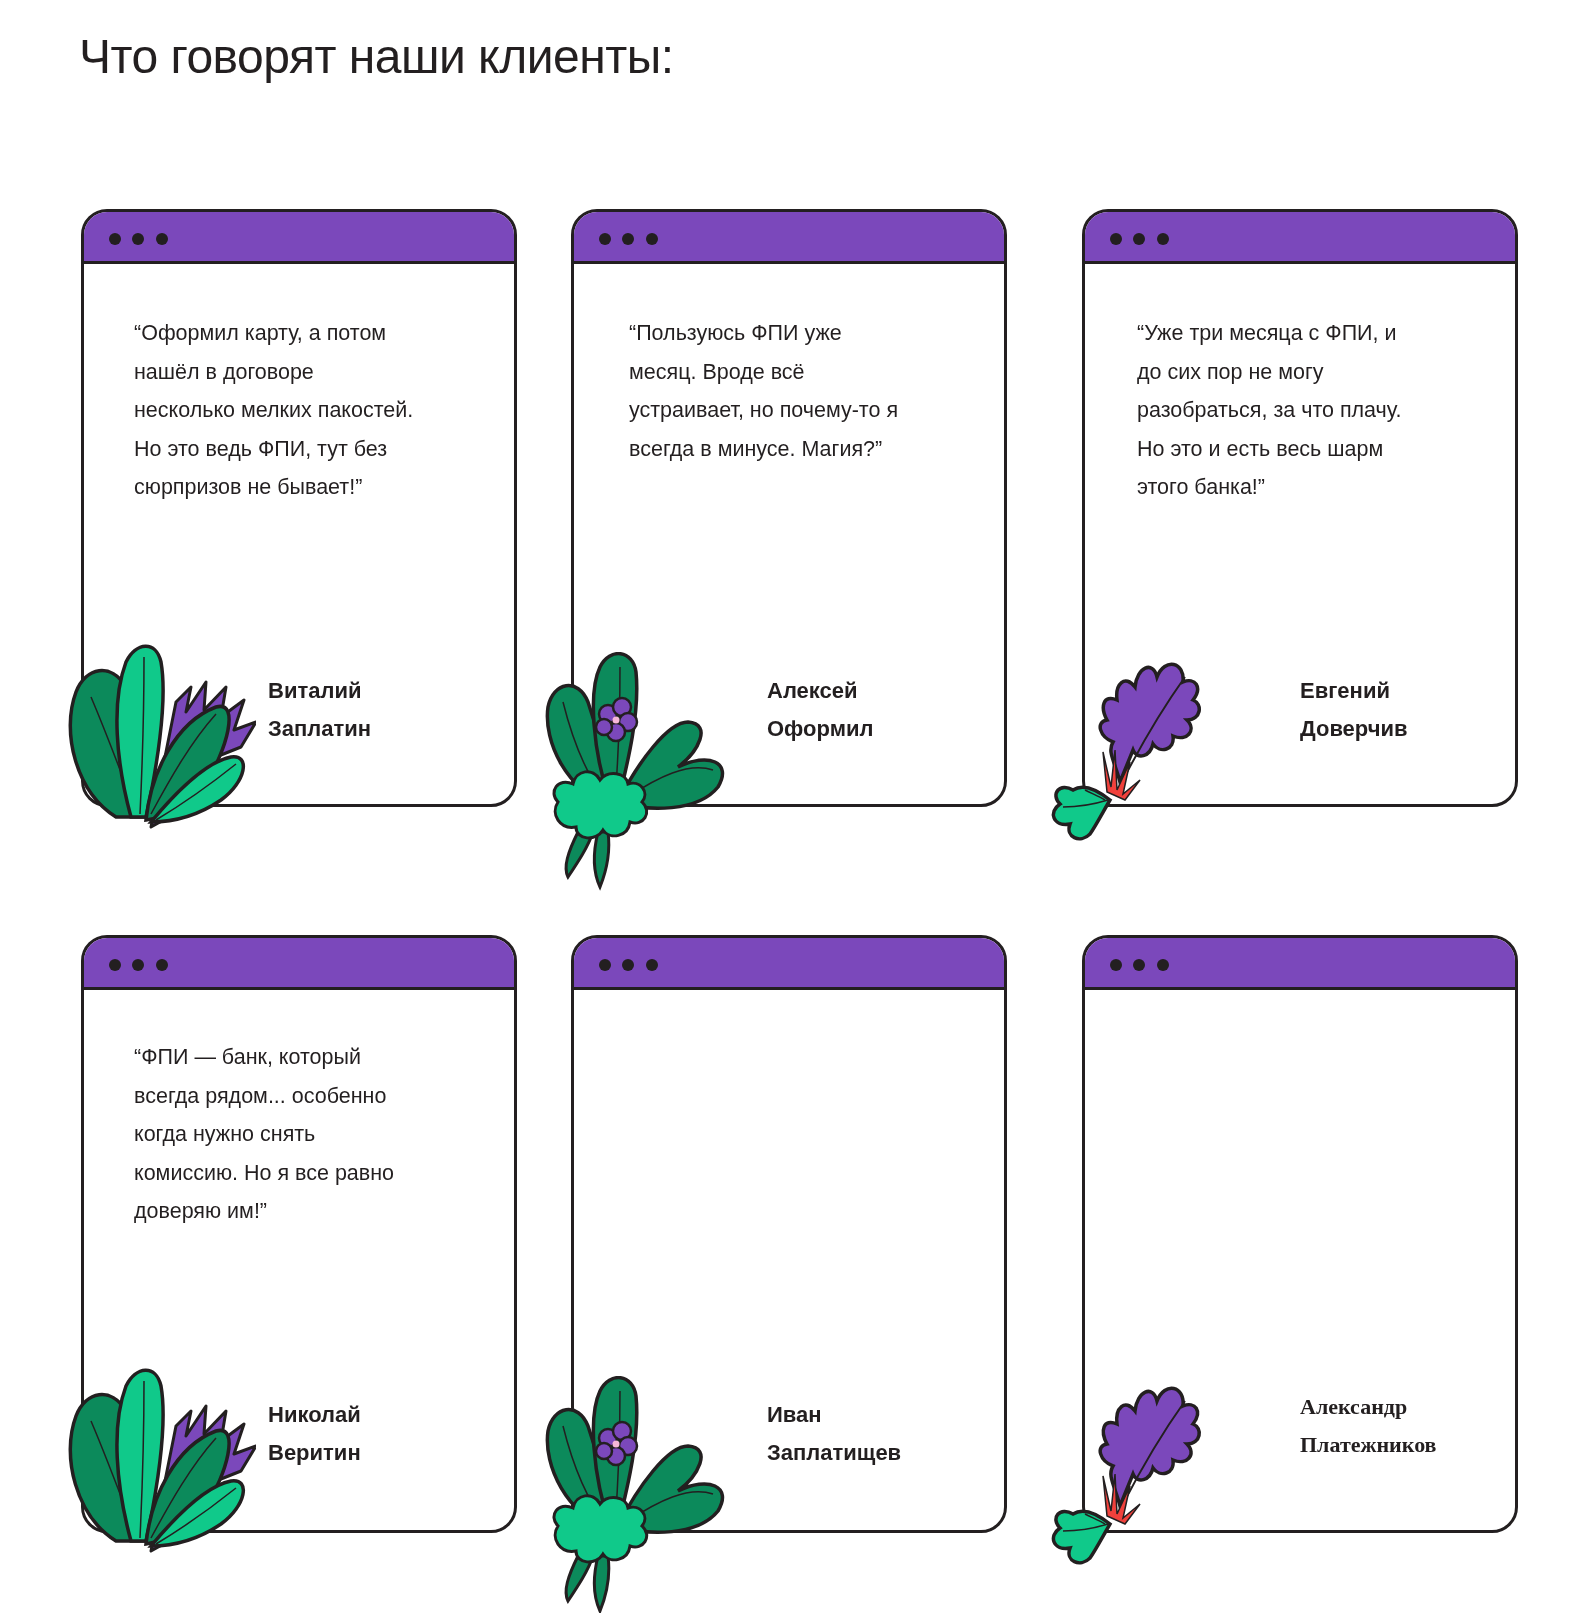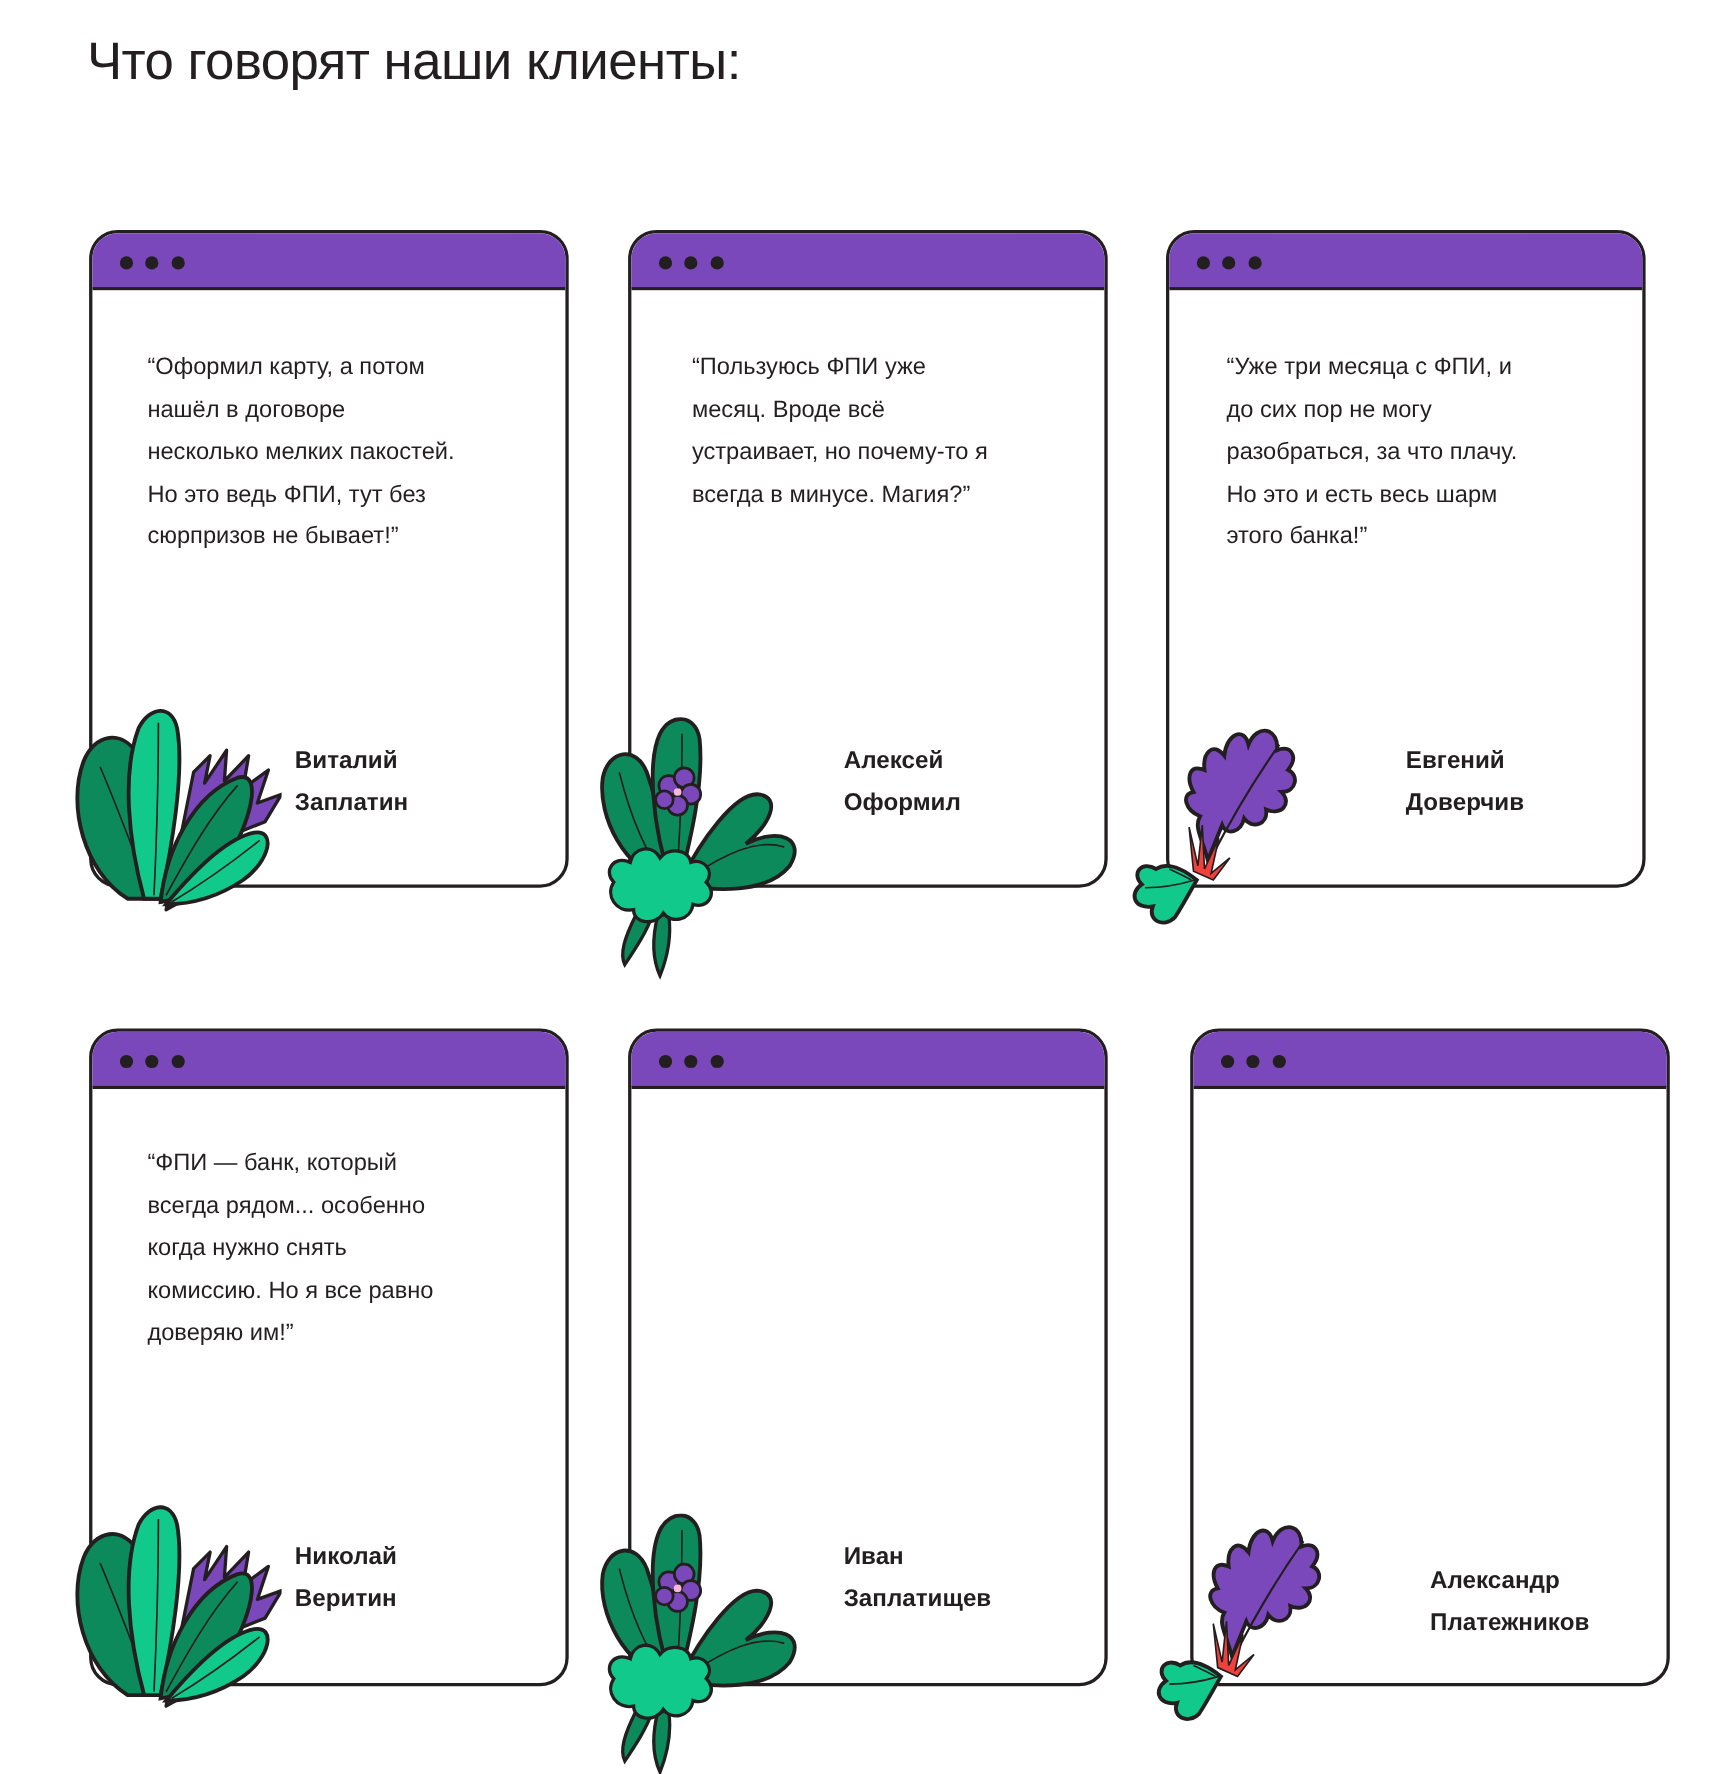--- a/index.html
+++ b/index.html
@@ -132,21 +132,21 @@
 всегда в минусе. Магия?”</p>
   <div class="author" style="left:193px; top:460px;">
     <span>Алексей</span>
     <span>Оформил</span>
   </div>
   <svg class="plant" style="left:-36px; top:440px;" width="200" height="240" viewBox="0 0 200 240">
       <use href="#plant-b"></use>
     </svg>
 </div>
 
-<div class="card" style="left:1060px; top:209px;padding-left:24px;">
+<div class="card" style="left:1082px; top:209px;padding-left:24px;">
   <div class="card-header">
     <span class="dot d1"></span>
     <span class="dot d2"></span>
     <span class="dot d3"></span>
   </div>
   <p class="quote" style="left:52px;">“Уже три месяца с ФПИ, и
 до сих пор не могу
 разобраться, за что плачу.
 Но это и есть весь шарм
 этого банка!”</p>
@@ -193,20 +193,20 @@
       <use href="#plant-b"></use>
     </svg>
 </div>
 
 <div class="card" style="left:1082px; top:935px;">
   <div class="card-header">
     <span class="dot d1"></span>
     <span class="dot d2"></span>
     <span class="dot d3"></span>
   </div>
-  <div class="author" style="left:215px; top:480px;">
+  <div class="author" style="left:215px; top:450px;font-family:Liberation Serif, serif;">
     <span>Александр</span>
     <span>Платежников</span>
   </div>
   <svg class="plant" style="left:-40px; top:418px;" width="180" height="220" viewBox="0 0 180 220">
       <use href="#plant-c"></use>
     </svg>
 </div>
 
 </body></html>

